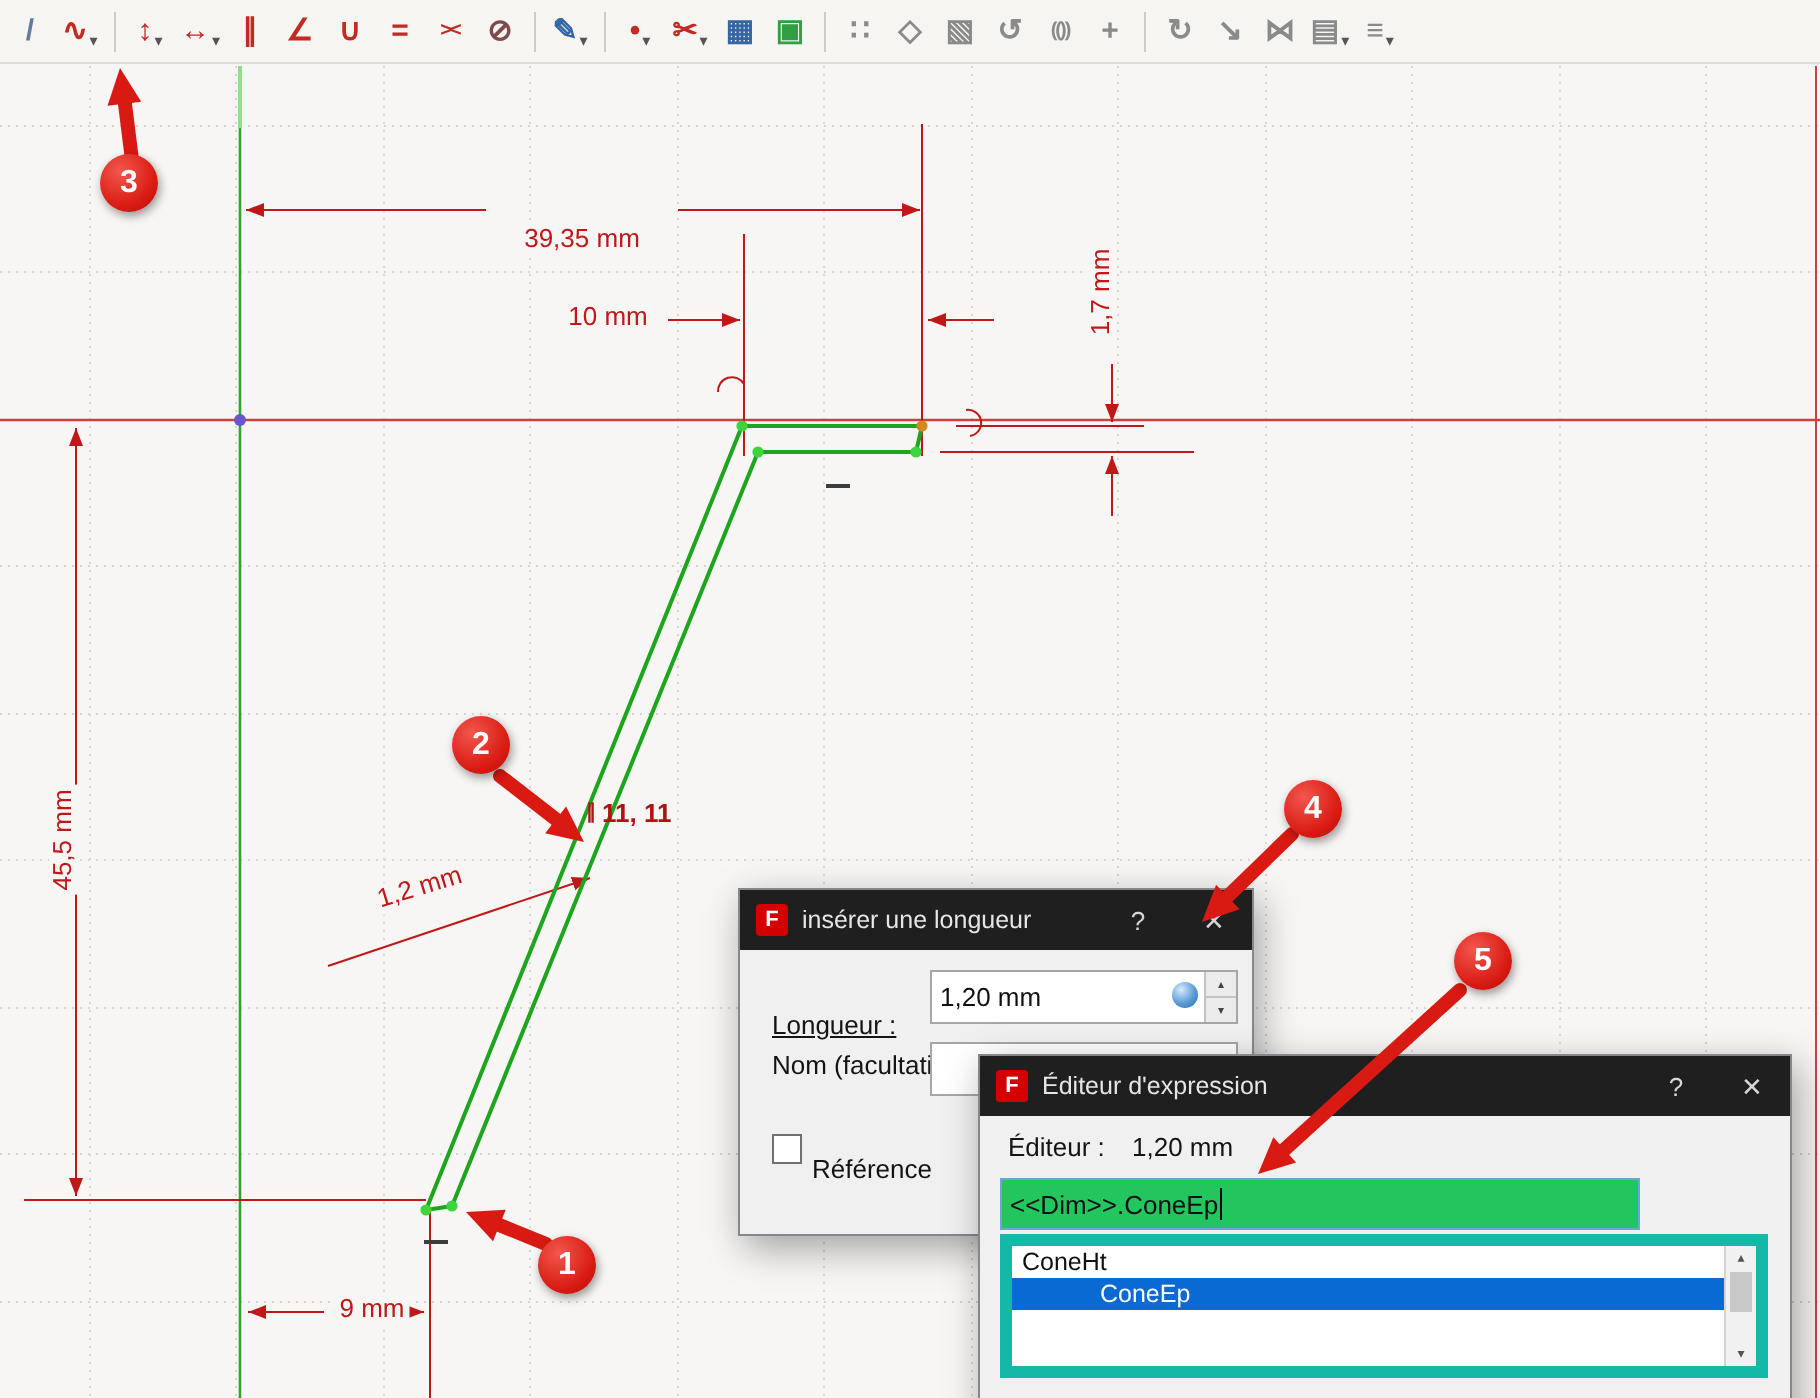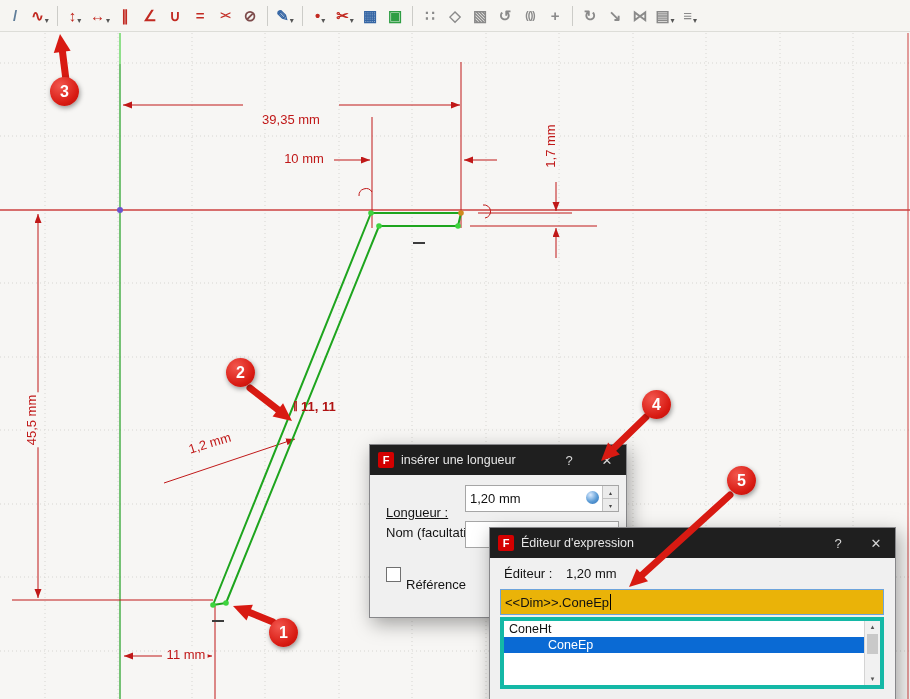--- a/index.html
+++ b/index.html
@@ -50,26 +50,26 @@
     font-size:13px;font-family:inherit;padding:0 30px 0 4px;box-sizing:border-box;color:#111;}
   .sphere{position:absolute;right:19px;top:5px;width:13px;height:13px;border-radius:50%;
     background:radial-gradient(circle at 35% 30%,#d9eaff,#5b9bd5 55%,#2a6db5);cursor:pointer;}
   .spin{position:absolute;right:0;top:0;bottom:0;width:15px;display:flex;flex-direction:column;
     border-left:1px solid #c2c2c2;}
   .spin div{flex:1;background:#ebebeb;display:flex;align-items:center;justify-content:center;
     font-size:6px;color:#444;cursor:pointer;}
   .spin div:first-child{border-bottom:1px solid #c2c2c2;}
   .chk{position:absolute;width:13px;height:13px;background:#fff;border:1px solid #707070;cursor:pointer;}
   
-  #expr-input{position:absolute;left:10px;top:61px;width:384px;height:26px;background:#eab308;
+  #expr-input{position:absolute;left:10px;top:61px;width:320px;height:26px;background:#22c55e;
     border:1px solid #6da4dc;display:flex;align-items:center;padding:0 4px;box-sizing:border-box;
     font-size:13px;color:#111;cursor:text;}
   .txtcaret{display:inline-block;width:1px;height:16px;background:#000;margin-left:1px;}
   #expr-popup{position:absolute;left:10px;top:89px;width:384px;height:72px;background:#fff;
-    border:4px solid #14b8a6;box-sizing:border-box;z-index:1;}
+    border:6px solid #14b8a6;box-sizing:border-box;z-index:1;}
   .opt{height:16px;line-height:16px;font-size:12.5px;color:#111;padding-left:5px;cursor:pointer;}
   .opt.selected{background:#0a6ad4;color:#fff;padding-left:44px;}
   #popup-scroll{position:absolute;right:0;top:0;bottom:0;width:15px;background:#f1f1f1;
     border-left:1px solid #d4d4d4;}
   #popup-scroll .sarr{position:absolute;left:0;right:0;height:12px;display:flex;align-items:center;
     justify-content:center;font-size:7px;color:#555;cursor:pointer;}
   #popup-scroll .sarr.up{top:0}.sarr.down{bottom:0}
   #popup-scroll .thumb{position:absolute;left:2px;right:2px;top:13px;height:20px;background:#c9c9c9;}
   
   .callout{position:absolute;z-index:9;width:29px;height:29px;border-radius:50%;
@@ -256,21 +256,21 @@
   </g>
   <circle cx="461" cy="213" r="2.8" fill="#cf8a1e"></circle>
   <circle cx="120" cy="210" r="3" fill="#6a55cc"></circle>
 </svg>
 
 <span class="dim-label" style="left:291px;top:120px;">39,35 mm</span>
 <span class="dim-label" style="left:304px;top:159px;">10 mm</span>
 <span class="dim-label rot90" style="left:551px;top:146px;">1,7 mm</span>
 <span class="dim-label rot90" style="left:32px;top:420px;">45,5 mm</span>
 <span class="dim-label rot17" style="left:210px;top:444px;">1,2 mm</span>
-<span class="dim-label" style="left:186px;top:655px;">11 mm</span>
+<span class="dim-label" style="left:186px;top:655px;">9 mm</span>
 
 <div id="parallel-badge">
   <span class="pmark">∥</span>
   <span>11, 11</span>
 </div>
 
 <div class="dlg" style="left:369px;top:444px;width:256px;height:172px;z-index:5;">
   <div class="dlg-title">
     <span class="dlg-ico">F</span>
     <span>insérer une longueur</span>

